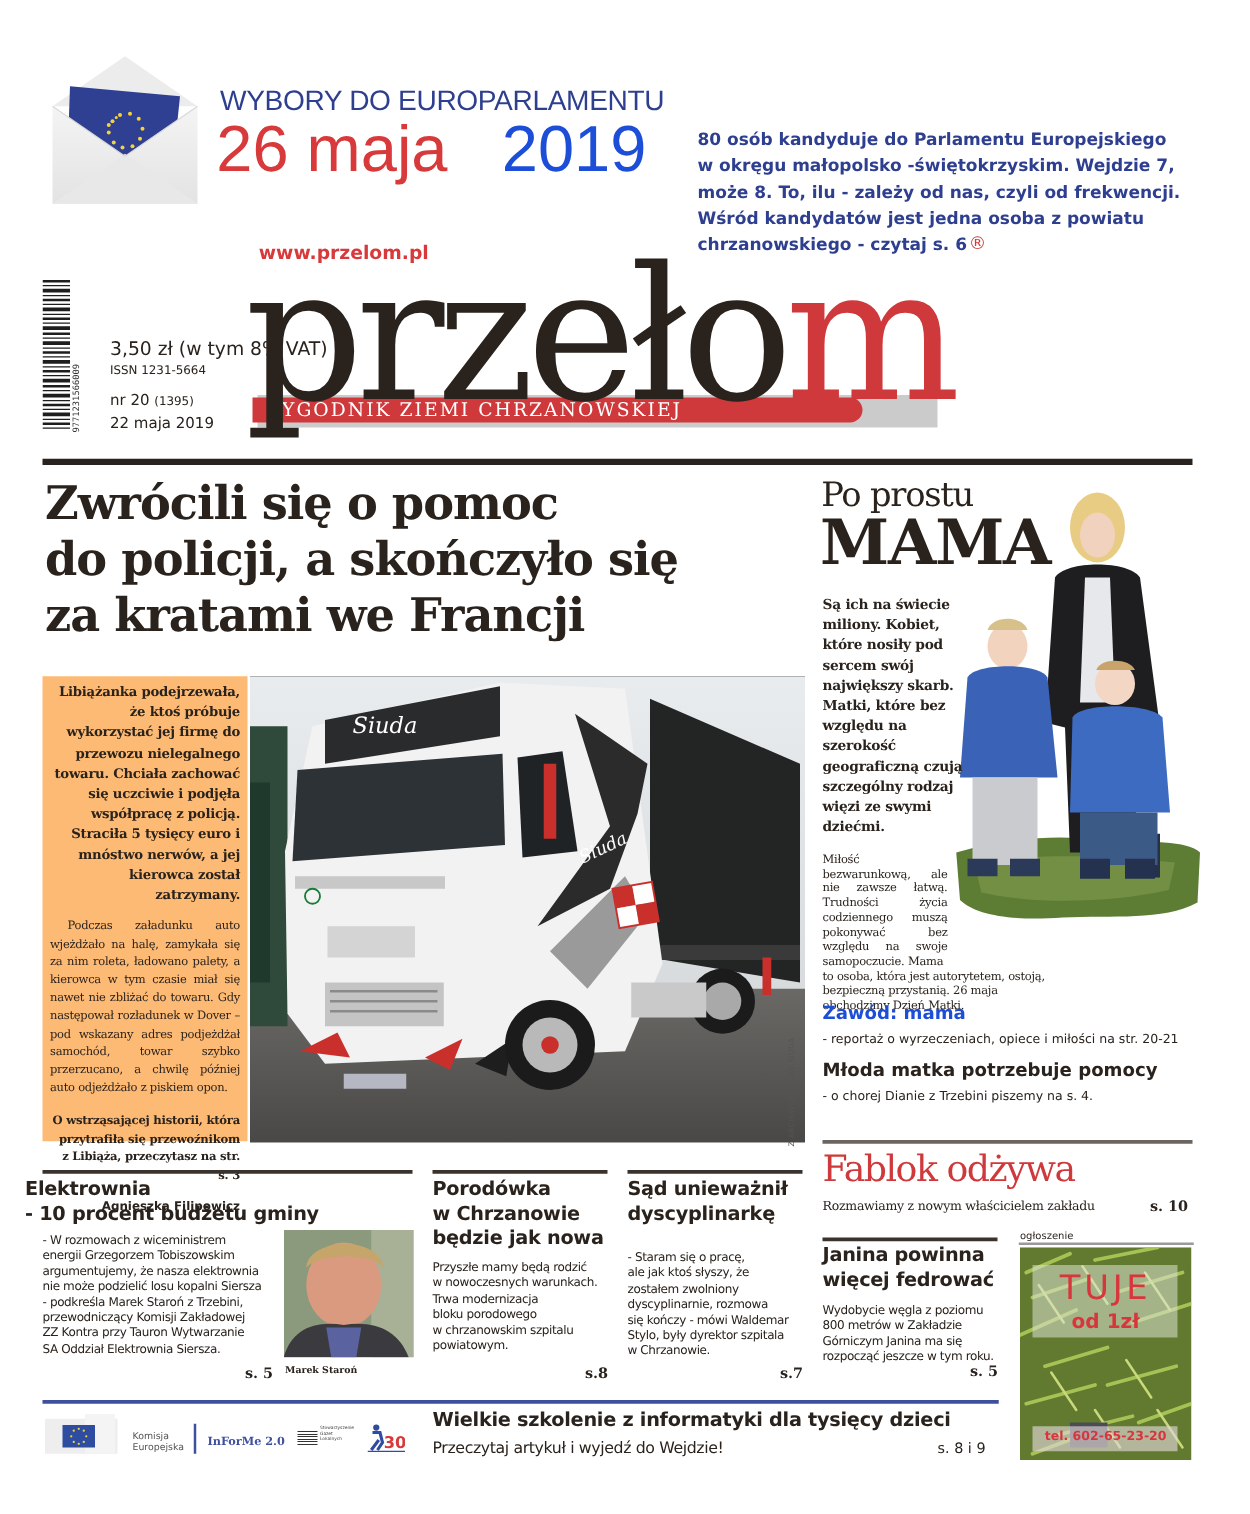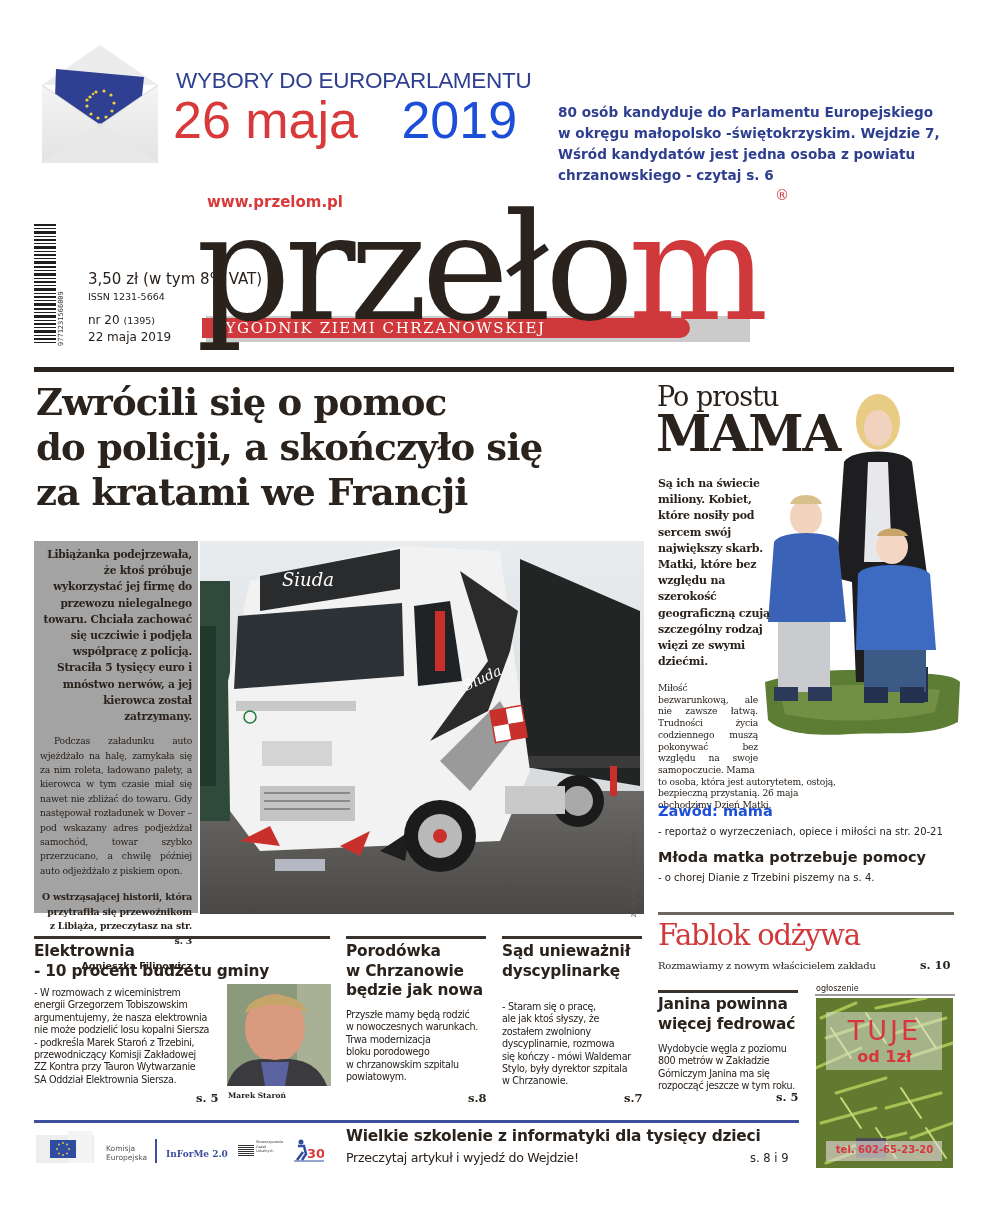--- a/index.html
+++ b/index.html
@@ -29,21 +29,21 @@
   .logo-bar-red { left: 202px; top: 318px; width: 488px; height: 20px; background: #d0393b; border-radius: 0 12px 12px 0; }
   .logo-sub { left: 214px; top: 317px; font-family: "DejaVu Serif", serif; font-size: 15px; letter-spacing: 1.6px; color: #ffffff; white-space: nowrap; line-height: 22px; }
   .logo-word { left: 196px; top: 178px; font-family: "DejaVu Serif", serif; font-size: 148px; line-height: 180px; letter-spacing: -6px; color: #2a221c; white-space: nowrap; }
   .logo-word .m { color: #d0393b; }
   .reg { left: 775px; top: 187px; font-size: 14px; color: #d0393b; }
 
   .rule-top { left: 34px; top: 367px; width: 920px; height: 5px; background: #2a221c; }
 
   
   .headline { left: 36px; top: 380px; width: 600px; font-family: "DejaVu Serif", serif; font-weight: bold; font-size: 37px; line-height: 45px; letter-spacing: -0.8px; color: #2a221c; }
-  .lead-box { left: 34px; top: 541px; width: 164px; height: 372px; background: #a3a3a3; padding: 5px 6px 6px 6px; }
+  .lead-box { left: 34px; top: 541px; width: 164px; height: 372px; background: #fdba74; padding: 5px 6px 6px 6px; }
   .lead-box .lead { font-family: "DejaVu Serif", serif; font-weight: bold; font-size: 10.6px; line-height: 16.2px; color: #2a221c; text-align: right; letter-spacing: -0.2px; }
   .lead-box .body { font-family: "DejaVu Serif", serif; font-size: 9.2px; line-height: 14.4px; color: #2a221c; text-align: justify; margin-top: 10px; text-indent: 14px; letter-spacing: -0.2px; }
   .lead-box .ref { font-family: "DejaVu Serif", serif; font-weight: bold; font-size: 9.3px; line-height: 14.4px; text-align: right; margin-top: 12px; letter-spacing: -0.2px; }
   .lead-box .author { font-family: "DejaVu Sans", sans-serif; font-weight: bold; font-size: 9.5px; text-align: right; margin-top: 12px; }
 
   .truck-photo { left: 200px; top: 541px; width: 444px; height: 373px; background: #5d5f5d; overflow: hidden; }
   .photo-credit { left: 630px; top: 830px; font-size: 6px; color: #555; writing-mode: vertical-rl; transform: rotate(180deg); white-space: nowrap; letter-spacing: 0.3px; }
 
   
   .mama-kicker { left: 657px; top: 381px; font-family: "DejaVu Serif", serif; font-size: 27px; color: #2a221c; letter-spacing: -1px; white-space: nowrap; }
@@ -126,20 +126,21 @@
   </svg>
 </div>
 <div class="abs elect-title">WYBORY DO EUROPARLAMENTU</div>
 <div class="abs elect-date">
   <span class="red">26 maja</span>
   <span class="blue">2019</span>
 </div>
 <div class="abs elect-blurb">
   <div>80 osób kandyduje do Parlamentu Europejskiego</div>
   <div>w okręgu małopolsko -świętokrzyskim. Wejdzie 7,</div>
+  <div>może 8. To, ilu - zależy od nas, czyli od frekwencji.</div>
   <div>Wśród kandydatów jest jedna osoba z powiatu</div>
   <div>chrzanowskiego - czytaj s. 6</div>
 </div>
 
 <a class="abs url">www.przelom.pl</a>
 
 <div class="abs barcode">
   <svg width="32" height="128" viewBox="0 0 32 128">
     <g fill="#1e1e1e">
       <rect x="0" y="2" width="22" height="2"></rect>
@@ -301,21 +302,21 @@
 <div class="abs mama-body">
   <div class="narrow">Miłość bezwarunkową, ale nie zawsze łatwą. Trudności życia codziennego muszą pokonywać bez względu na swoje samopoczucie. Mama</div>
   <div style="width:190px;">to osoba, która jest autorytetem, ostoją, bezpieczną przystanią. 26 maja obchodzimy Dzień Matki.</div>
 </div>
 <div class="abs mama-sub1">Zawód: mama</div>
 <div class="abs mama-sub1-txt">- reportaż o wyrzeczeniach, opiece i miłości na str. 20-21</div>
 <div class="abs mama-sub2">Młoda matka potrzebuje pomocy</div>
 <div class="abs mama-sub2-txt">- o chorej Dianie z Trzebini piszemy na s. 4.</div>
 
 <div class="abs rule" style="left:34px; top:936px; width:296px;"></div>
-<div class="abs t-head" style="left:34px; top:942px;">
+<div class="abs t-head" style="left:20px; top:942px;">
   <div>Elektrownia</div>
   <div>- 10 procent budżetu gminy</div>
 </div>
 <div class="abs t-body" style="left:34px; top:987px; width:196px;">
   <div>- W rozmowach z wiceministrem</div>
   <div>energii Grzegorzem Tobiszowskim</div>
   <div>argumentujemy, że nasza elektrownia</div>
   <div>nie może podzielić losu kopalni Siersza</div>
   <div>- podkreśla Marek Staroń z Trzebini,</div>
   <div>przewodniczący Komisji Zakładowej</div>

